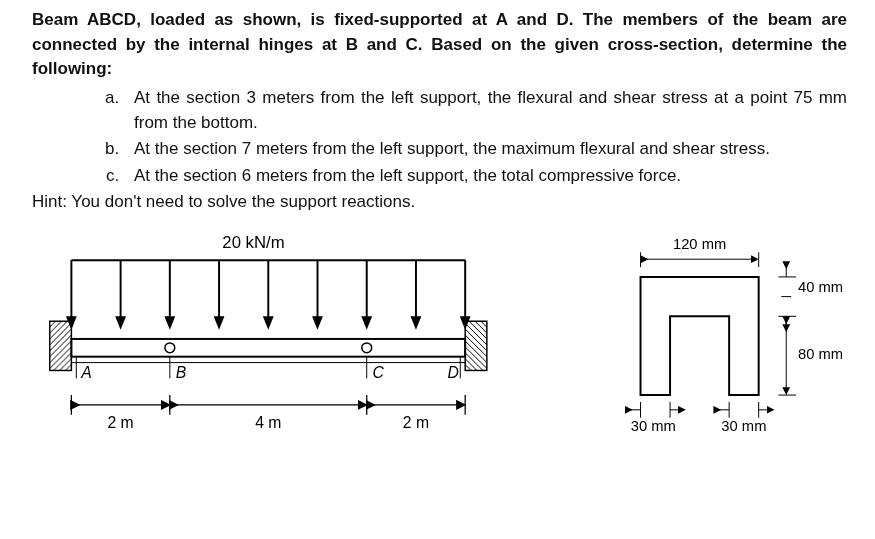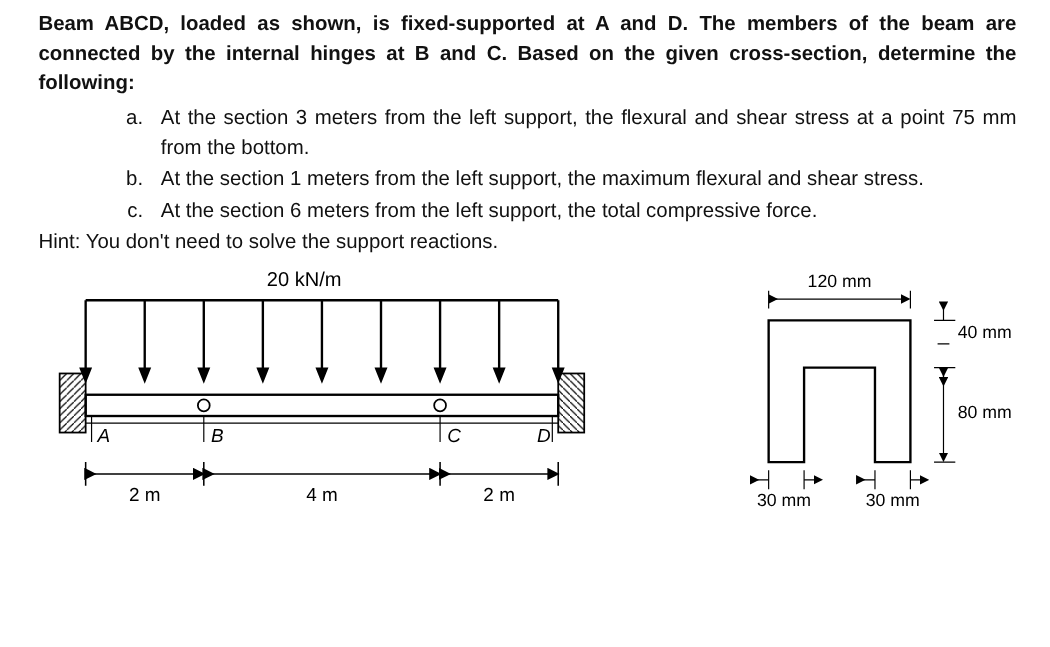--- a/index.html
+++ b/index.html
@@ -14,32 +14,32 @@
     background: #fff;
   }
   .intro { text-align: justify; font-weight: bold; }
   ol.parts { list-style: lower-alpha; margin: 4px 0 0 92px; }
   ol.parts li { text-align: justify; margin-bottom: 2px; padding-left: 10px; }
   .hint { }
   .figwrap {
     display: flex;
     align-items: flex-end;
     gap: 116px;
-    margin-top: 6px;
+    margin-top: 16px;
   }
   svg { display: block; }
 </style>
 </head>
 <body>
 
 <p class="intro">Beam ABCD, loaded as shown, is fixed-supported at A and D. The members of the beam are connected by the internal hinges at B and C. Based on the given cross-section, determine the following:</p>
 
 <ol class="parts">
   <li>At the section 3 meters from the left support, the flexural and shear stress at a point 75 mm from the bottom.</li>
-  <li>At the section 1 meters from the left support, the maximum flexural and shear stress.</li>
+  <li>At the section 7 meters from the left support, the maximum flexural and shear stress.</li>
   <li>At the section 6 meters from the left support, the total compressive force.</li>
 </ol>
 
 <p class="hint">Hint: You don't need to solve the support reactions.</p>
 
 <div class="figwrap">
 
 <svg width="470" height="210" viewBox="0 0 470 210">
   <defs>
     <marker id="ah" markerWidth="8" markerHeight="8" refX="4" refY="4" orient="auto">

